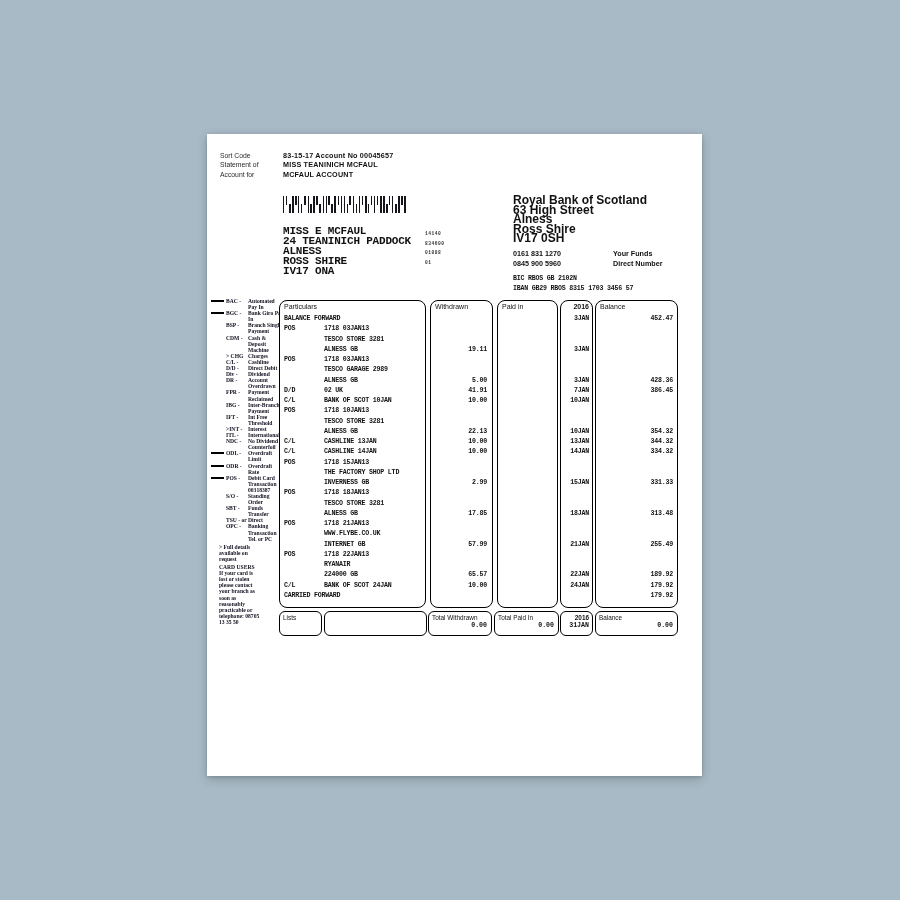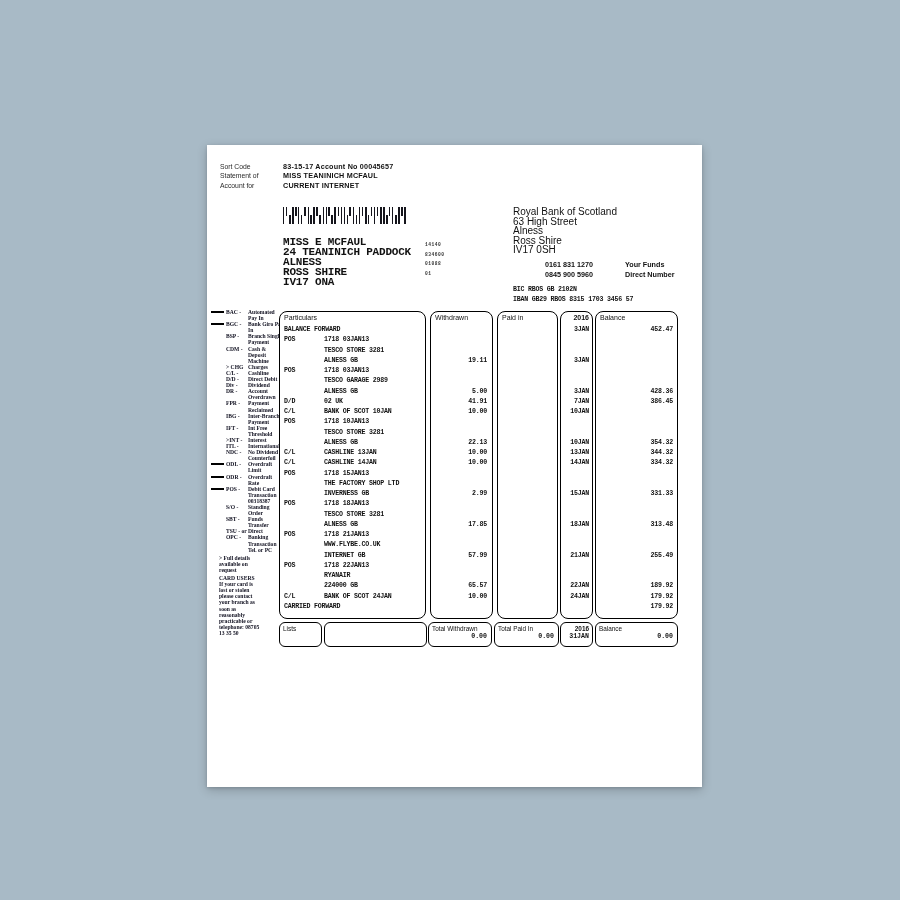--- a/index.html
+++ b/index.html
@@ -1,37 +1,37 @@
 <!DOCTYPE html>
 <html><head>
 <meta charset="utf-8">
 <style>
   html,body{margin:0;padding:0;width:900px;height:900px;overflow:hidden;
     background:#a8bac6;font-family:"Liberation Sans",sans-serif;color:#111;}
-  .paper{position:absolute;left:207px;top:145px;width:495px;height:642px;background:#ffffff;
+  .paper{position:absolute;left:207px;top:134px;width:495px;height:642px;background:#ffffff;
     box-shadow:0 3px 10px rgba(0,0,0,.20),0 1px 3px rgba(0,0,0,.15);}
 
   
   .hdr-left{position:absolute;left:13px;top:17px;font-size:6.8px;line-height:9.4px;color:#2a2a2a;}
   .hdr-acct{position:absolute;left:76px;top:17px;font-size:7.2px;line-height:9.4px;font-weight:bold;letter-spacing:.2px;}
 
   
   .barcode{position:absolute;left:76px;top:62px;height:18px;display:flex;align-items:flex-start;}
   .bar{background:#15151c;flex:none;}
 
   
   .addr{position:absolute;left:76px;top:92px;font-family:"Liberation Mono",monospace;font-weight:bold;
     font-size:11px;line-height:10px;letter-spacing:-.2px;}
   .addr-codes{position:absolute;left:218px;top:95px;font-family:"Liberation Mono",monospace;font-weight:bold;
     font-size:4.6px;line-height:9.6px;letter-spacing:.5px;color:#333;}
 
   
-  .branch{position:absolute;left:306px;top:62px;font-size:10px;font-weight:normal;line-height:9.6px;}
+  .branch{position:absolute;left:306px;top:62px;font-size:12px;font-weight:bold;line-height:9.6px;}
   .branch-phones{position:absolute;left:306px;top:115px;font-size:7.2px;font-weight:bold;line-height:10px;}
-  .phone-num{display:inline-block;width:80px;margin-left:32px;}
+  .phone-num{display:inline-block;width:100px;}
   .branch-codes{position:absolute;left:306px;top:140px;font-family:"Liberation Mono",monospace;
     font-weight:bold;font-size:6.6px;line-height:10px;letter-spacing:-.2px;}
 
   
   .legend{position:absolute;left:4px;top:164px;width:72px;font-family:"Liberation Serif",serif;
     font-weight:bold;font-size:5.6px;line-height:6.1px;color:#101020;}
   .legend-item{position:relative;padding-left:15px;display:flex;}
   .legend-marker{position:absolute;left:0;top:2px;width:13px;height:2px;background:#000;}
   .legend-code{width:22px;flex:none;}
   .legend-desc{width:36px;flex:none;}
@@ -79,21 +79,21 @@
 
   <div class="hdr-left">
       <div>Sort Code</div>
       <div>Statement of</div>
       <div>Account for</div>
     </div>
 
   <div class="hdr-acct">
     <div>83-15-17   Account No 00045657</div>
     <div>MISS TEANINICH MCFAUL</div>
-    <div>CURRENT INTERNET</div>
+    <div>MCFAUL ACCOUNT</div>
   </div>
 
   <div class="barcode" id="barcode">
       <span class="bar" style="width: 1.3px; margin-right: 1.6px; height: 17px;"></span>
       <span class="bar" style="width: 1.3px; margin-right: 1.6px; height: 9px;"></span>
       <span class="bar" style="width: 2px; margin-right: 1.6px; height: 9px; margin-top: 8px;"></span>
       <span class="bar" style="width: 1.3px; margin-right: 1.6px; height: 17px;"></span>
       <span class="bar" style="width: 1.3px; margin-right: 1.6px; height: 9px;"></span>
       <span class="bar" style="width: 1.3px; margin-right: 1.6px; height: 17px;"></span>
       <span class="bar" style="width: 1.3px; margin-right: 1.6px; height: 9px; margin-top: 8px;"></span>

